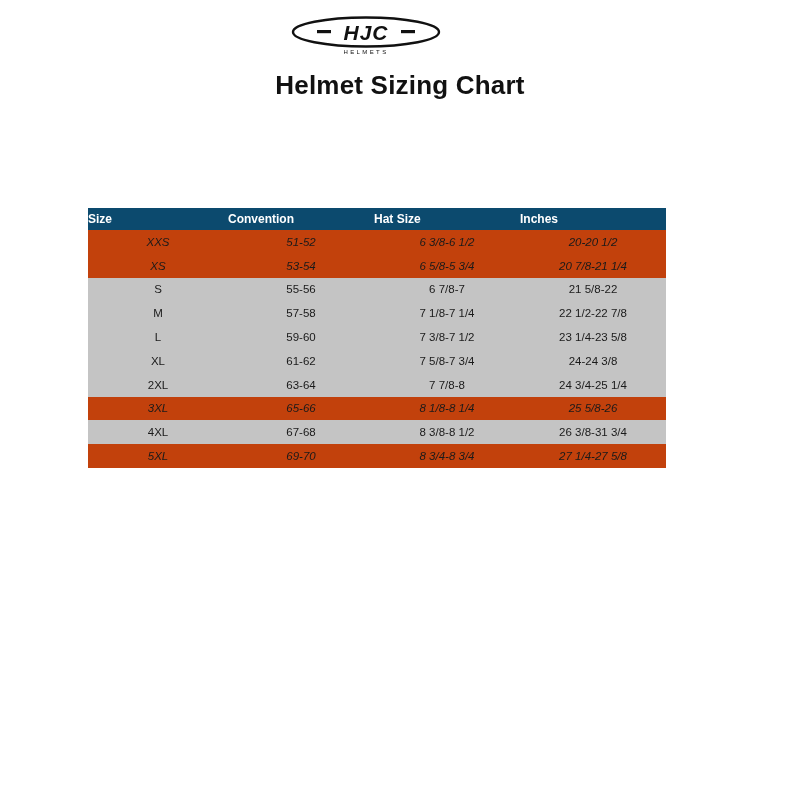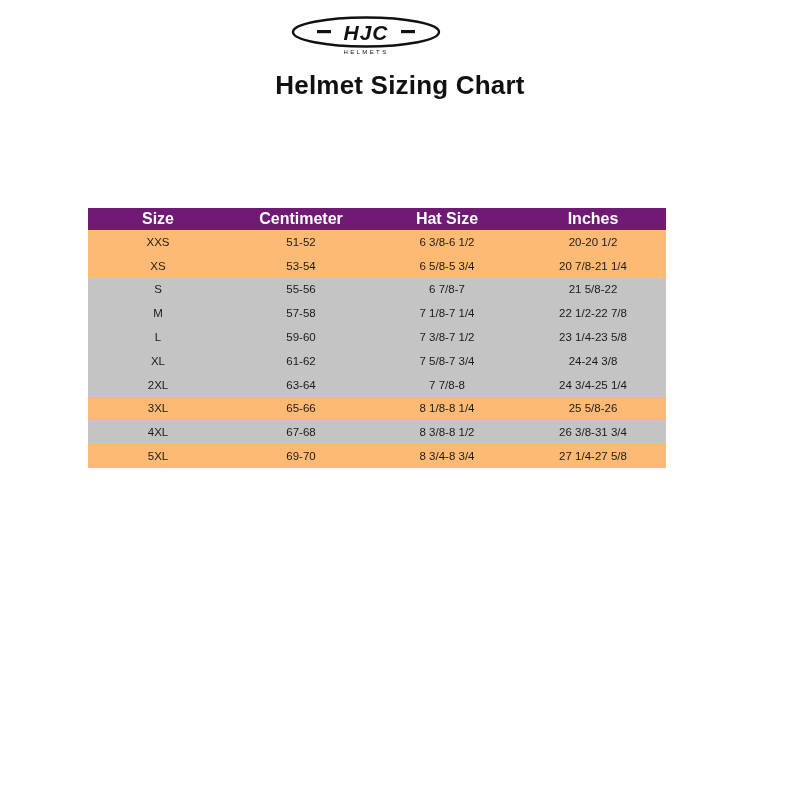--- a/index.html
+++ b/index.html
@@ -60,39 +60,39 @@
     color: #111111;
     margin-bottom: 8px;
     letter-spacing: 0.1px;
   }
   table.size-table {
     width: 578px;
     border-collapse: collapse;
     table-layout: fixed;
   }
   table.size-table th {
-    background: #701a75;
+    background: #0c4a6e;
     color: #ffffff;
-    font-size: 16px;
+    font-size: 12px;
     font-weight: bold;
     height: 22px;
     line-height: 22px;
     padding: 0;
-    text-align: center;
+    text-align: left;
     vertical-align: middle;
   }
   table.size-table td {
     font-size: 11.5px;
     height: 23.8px;
     padding: 0;
     text-align: center;
     vertical-align: middle;
     color: #1a1a1a;
   }
-  tr.row-light td { background: #fdba74; }
+  tr.row-light td { background: #c2410c; font-style: italic; }
   tr.row-dark td  { background: #c4c4c4; }
 
   col.c-size { width: 140px; }
   col.c-cm   { width: 146px; }
   col.c-hat  { width: 146px; }
   col.c-in   { width: 146px; }
 </style>
 </head>
 <body>
 
@@ -119,21 +119,21 @@
     <table class="size-table">
       <colgroup>
         <col class="c-size">
         <col class="c-cm">
         <col class="c-hat">
         <col class="c-in">
       </colgroup>
       <thead>
         <tr>
           <th>Size</th>
-          <th>Centimeter</th>
+          <th>Convention</th>
           <th>Hat Size</th>
           <th>Inches</th>
         </tr>
       </thead>
       <tbody>
         <tr class="row-light">
           <td>XXS</td>
           <td>51-52</td>
           <td>6 3/8-6 1/2</td>
           <td>20-20 1/2</td>

